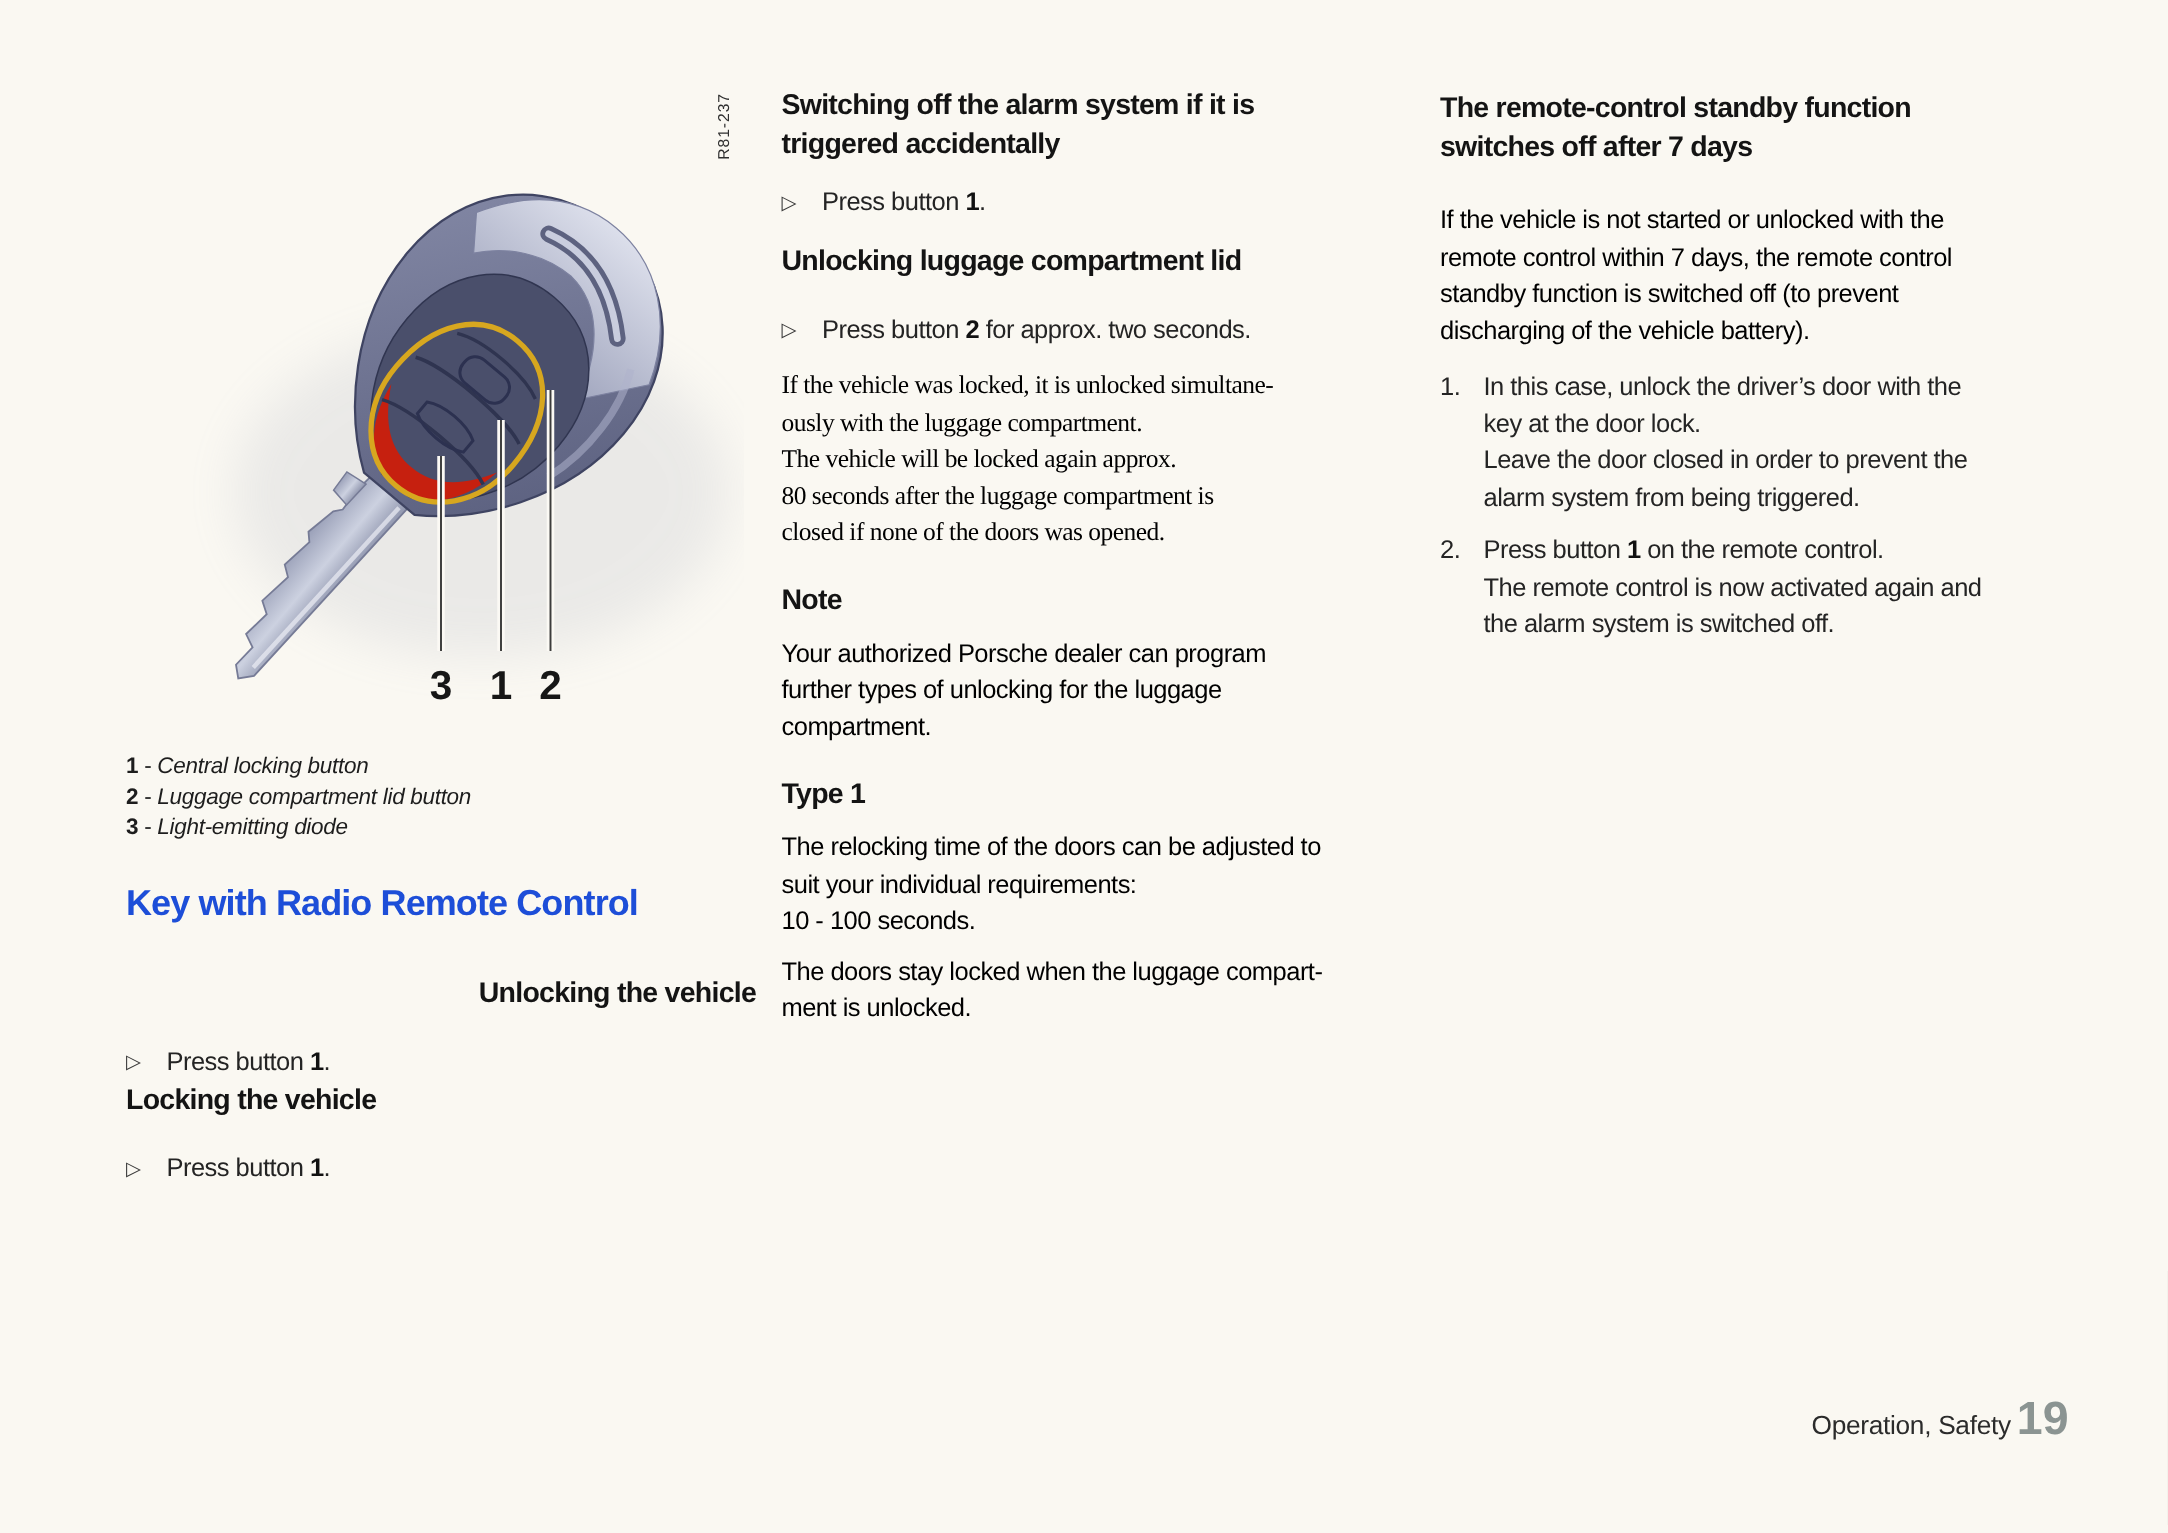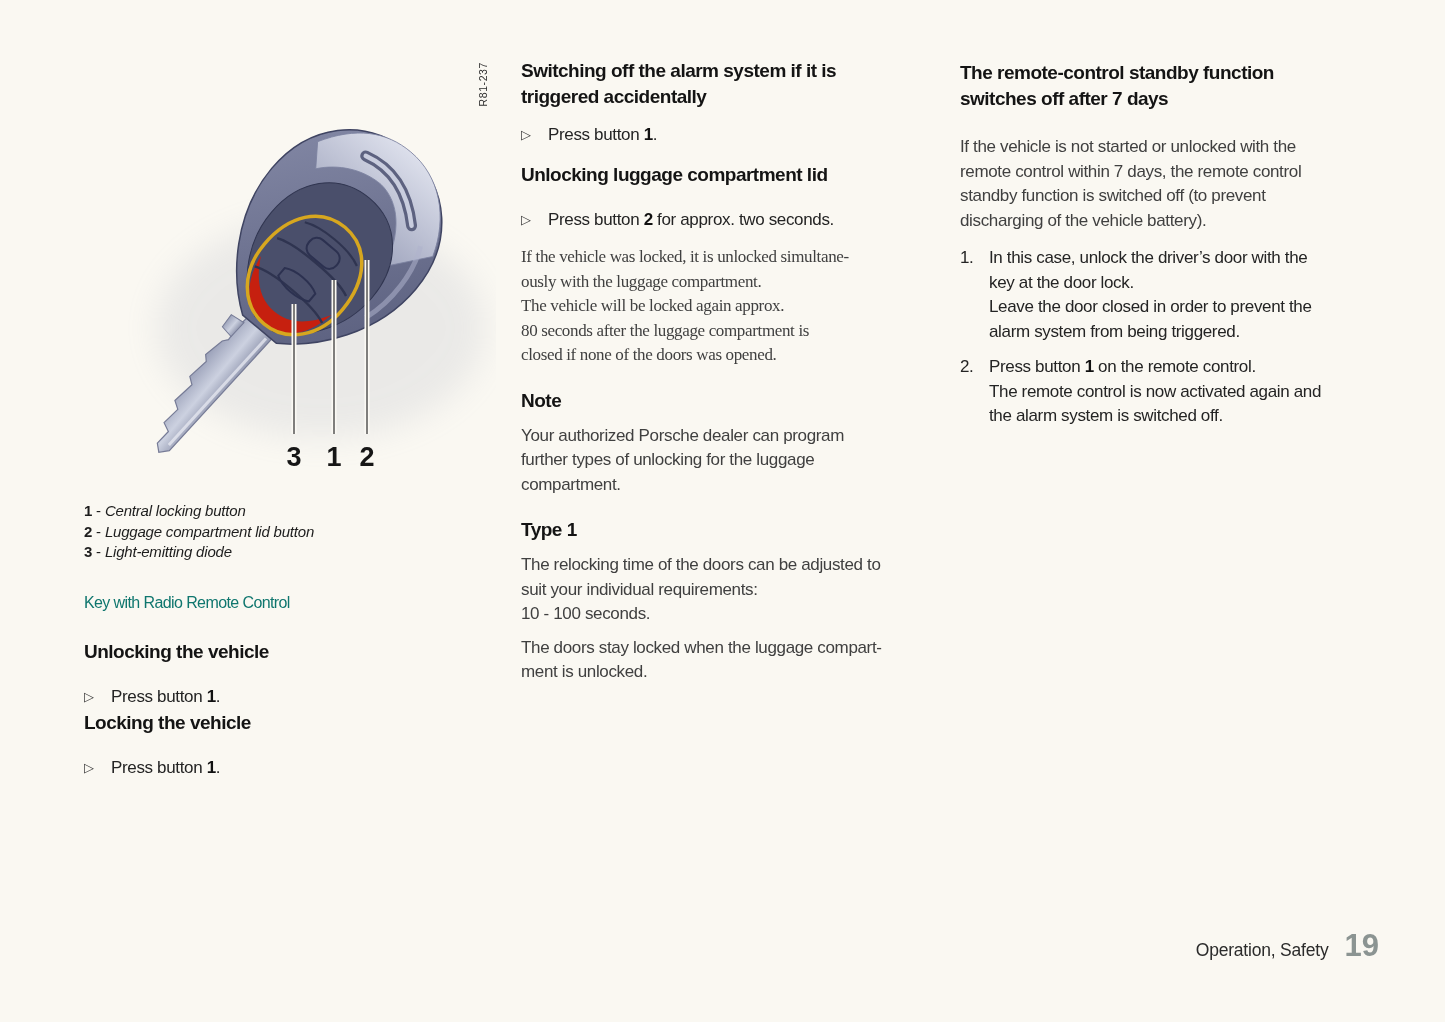--- a/index.html
+++ b/index.html
@@ -1,33 +1,33 @@
 <!DOCTYPE html>
 <html style="--page-bg: #faf8f2; --text: #1f1f1f; --page-num: #8b9492; --key-body-light: #8artifact; --key-body: #6e7390; --key-panel: #4a4f6b; --key-chrome: #c3c7d9; --accent-yellow: #d7a71f; --led-red: #c6200f; --key-blade: #b9bed0;"><head>
 <meta charset="utf-8">
 <style>
   html,body{margin:0;padding:0;}
   body{background:#e9e6df;font-family:"Liberation Sans",sans-serif;}
   .page{position:relative;width:1445px;height:1022px;background:var(--page-bg,#faf8f2);overflow:hidden;color:var(--text,#1f1f1f);}
   .col{position:absolute;}
   .subhead{font-weight:bold;font-size:19px;line-height:26px;letter-spacing:-0.5px;color:#141414;white-space:pre-line;margin:0;}
-  .body-text{font-size:17px;line-height:24.5px;letter-spacing:-0.35px;white-space:pre-line;margin:0;color:#404040;}
+  .body-text{font-size:17px;line-height:24.5px;letter-spacing:-0.35px;white-space:pre-line;margin:0;color:#000000;}
   .bullet-row{display:flex;align-items:flex-start;margin:0;}
   .bullet-marker{font-size:13px;line-height:24.5px;width:27px;flex:none;color:#3a3a3a;}
   .bullet-text{font-size:17px;line-height:24.5px;letter-spacing:-0.35px;color:#242424;}
   .bold-num{font-weight:bold;color:#111;}
   .num-item{display:flex;align-items:flex-start;}
   .num-label{font-size:17px;line-height:24.5px;letter-spacing:-0.35px;width:29px;flex:none;color:#242424;}
   .num-body{font-size:17px;line-height:24.5px;letter-spacing:-0.35px;white-space:pre-line;color:#242424;flex:1;}
   .legend{font-size:15px;line-height:20.5px;letter-spacing:-0.2px;color:#1d1d1d;}
   .legend-row b{font-style:normal;font-weight:bold;}
   .legend-row i{font-style:italic;}
-  .main-title{font-weight:normal;font-size:16px;letter-spacing:-0.6px;line-height:30px;color:#0f766e;margin:0;}
+  .main-title{font-weight:bold;font-size:24px;letter-spacing:-0.6px;line-height:30px;color:#1d4ed8;margin:0;}
   .fig-code{position:absolute;left:477px;top:62px;font-size:10.5px;letter-spacing:0.6px;color:#2e2e2e;writing-mode:vertical-rl;transform:rotate(180deg);}
-  .footer{position:absolute;top:928px;right:66px;display:flex;align-items:baseline;gap:16px;}
+  .footer{position:absolute;top:928px;right:66px;display:flex;align-items:baseline;gap:4px;}
   .footer-label{font-size:17.5px;letter-spacing:-0.2px;color:#2b2b2b;}
   .footer-page{font-size:31px;font-weight:bold;color:var(--page-num,#8b9492);letter-spacing:0px;}
   .callout-num{font-family:"Liberation Sans",sans-serif;font-weight:bold;font-size:27px;fill:#161616;}
   .fig-svg{position:absolute;left:86px;top:98px;}
 </style>
 </head>
 <body>
 
 <div class="page">
 
@@ -96,21 +96,21 @@
     <div class="legend">
       <div class="legend-row"><b>1</b><span> - </span><i>Central locking button</i></div>
       <div class="legend-row"><b>2</b><span> - </span><i>Luggage compartment lid button</i></div>
       <div class="legend-row"><b>3</b><span> - </span><i>Light-emitting diode</i></div>
     </div>
   </div>
 
   <div class="col" style="left:84px;top:588px;width:420px;">
     <h1 class="main-title">Key with Radio Remote Control</h1>
 
-    <h3 class="subhead" style="margin-top:21px;">Unlocking the vehicle</h3>
+    <h3 class="subhead" style="margin-top:32px;text-align:right;">Unlocking the vehicle</h3>
     <div class="bullet-row" style="margin-top:20px;">
       <span class="bullet-marker">▷</span>
       <span class="bullet-text"><span>Press button </span><span class="bold-num">1</span><span>.</span></span>
     </div>
 
     <h3 class="subhead" style="">Locking the vehicle</h3>
     <div class="bullet-row" style="margin-top:20px;">
       <span class="bullet-marker">▷</span>
       <span class="bullet-text"><span>Press button </span><span class="bold-num">1</span><span>.</span></span>
     </div>

